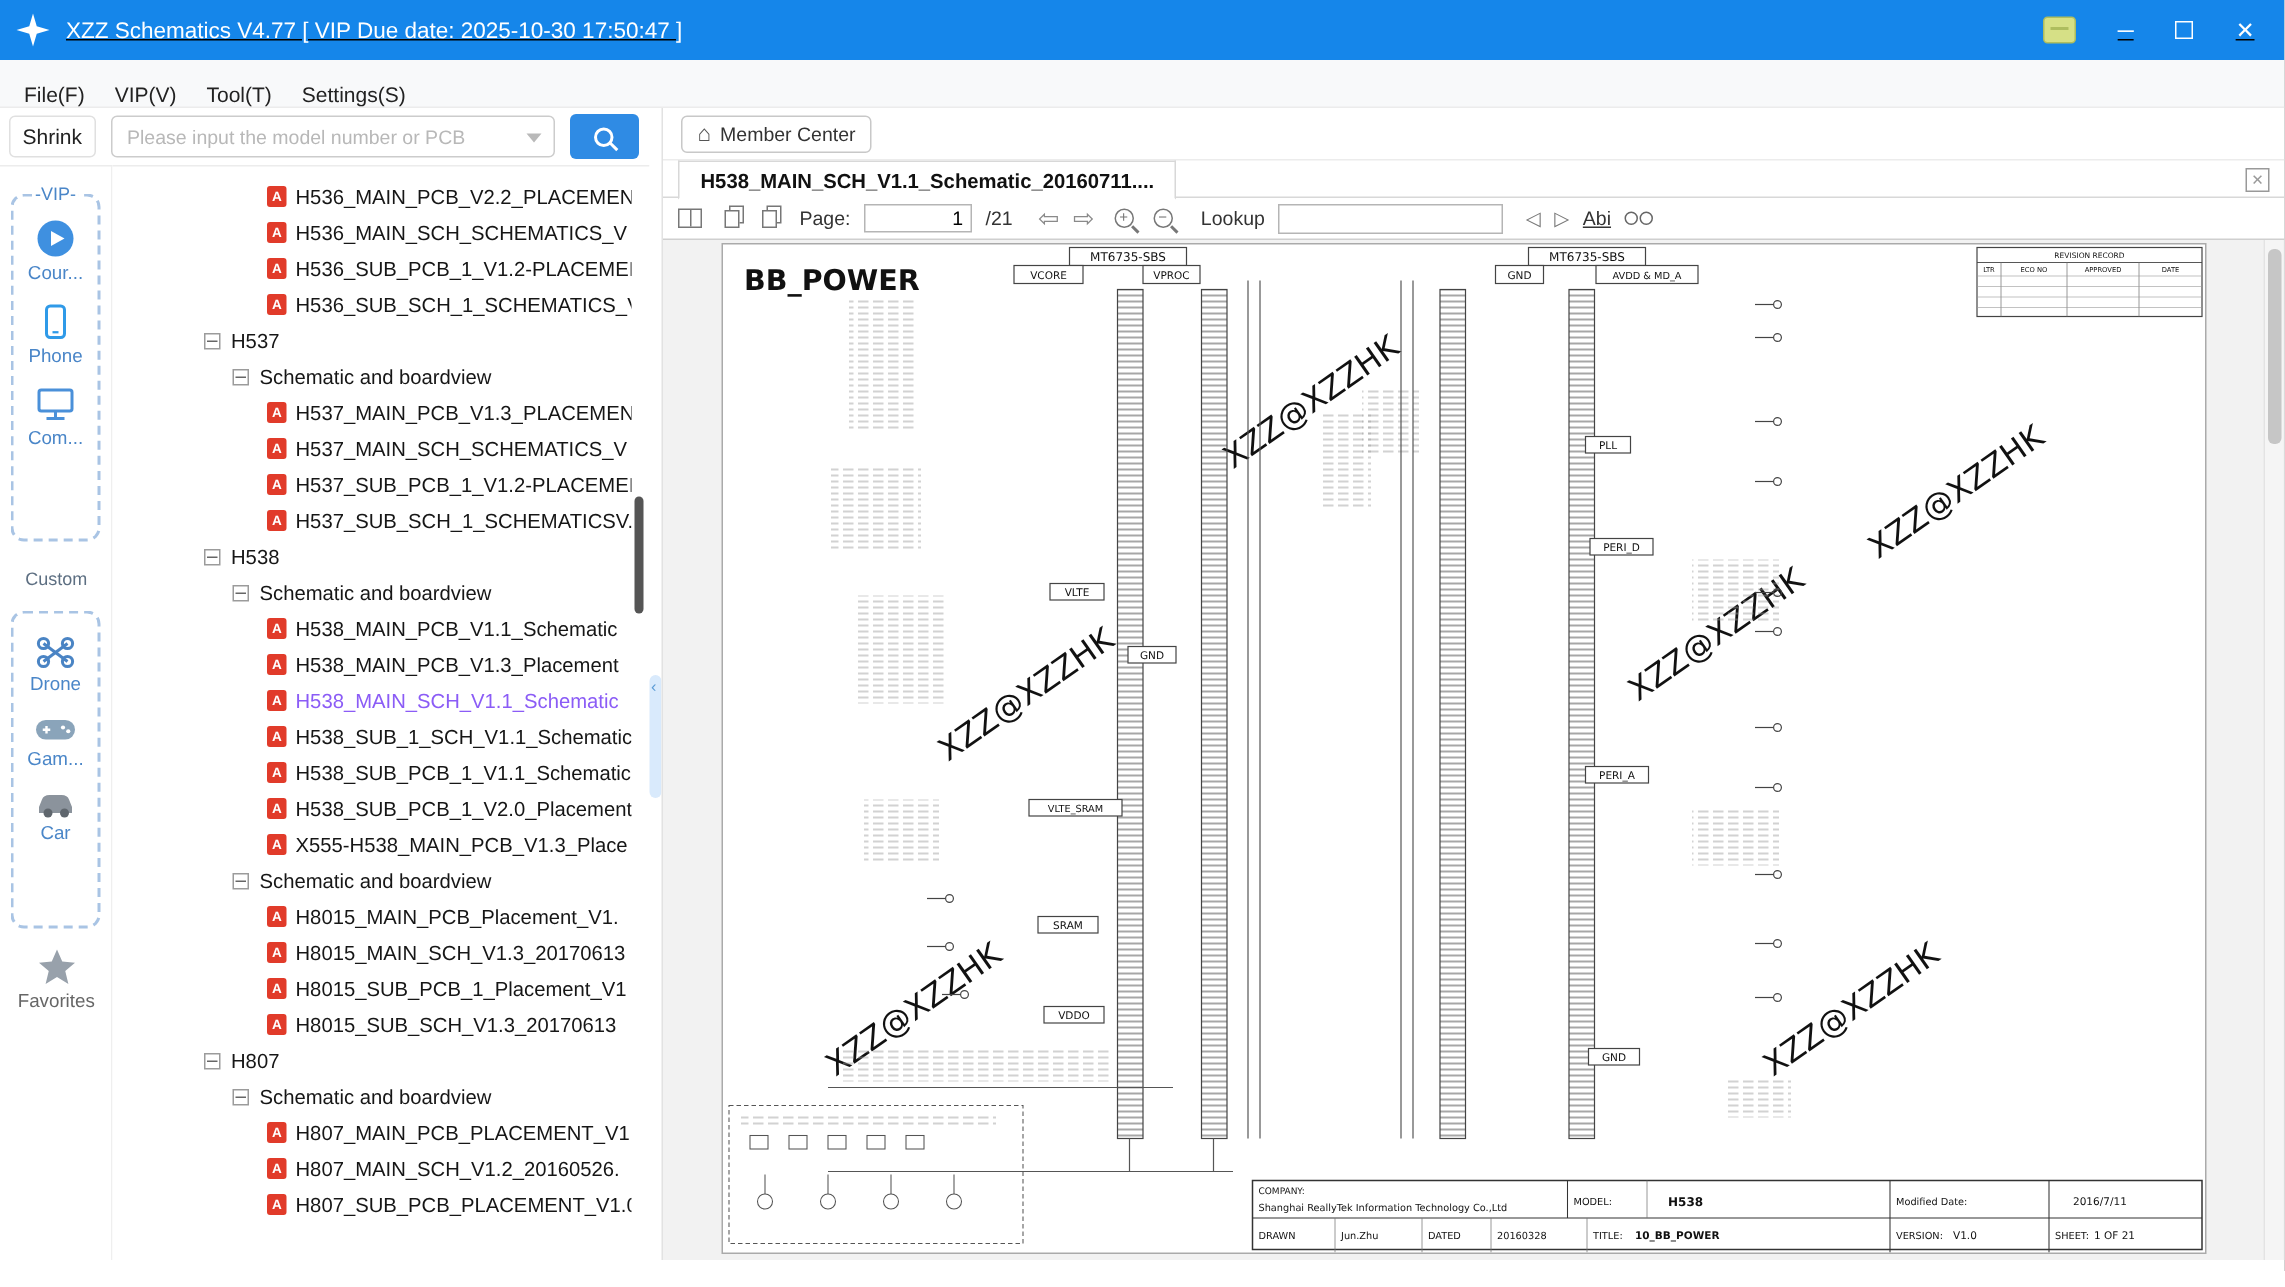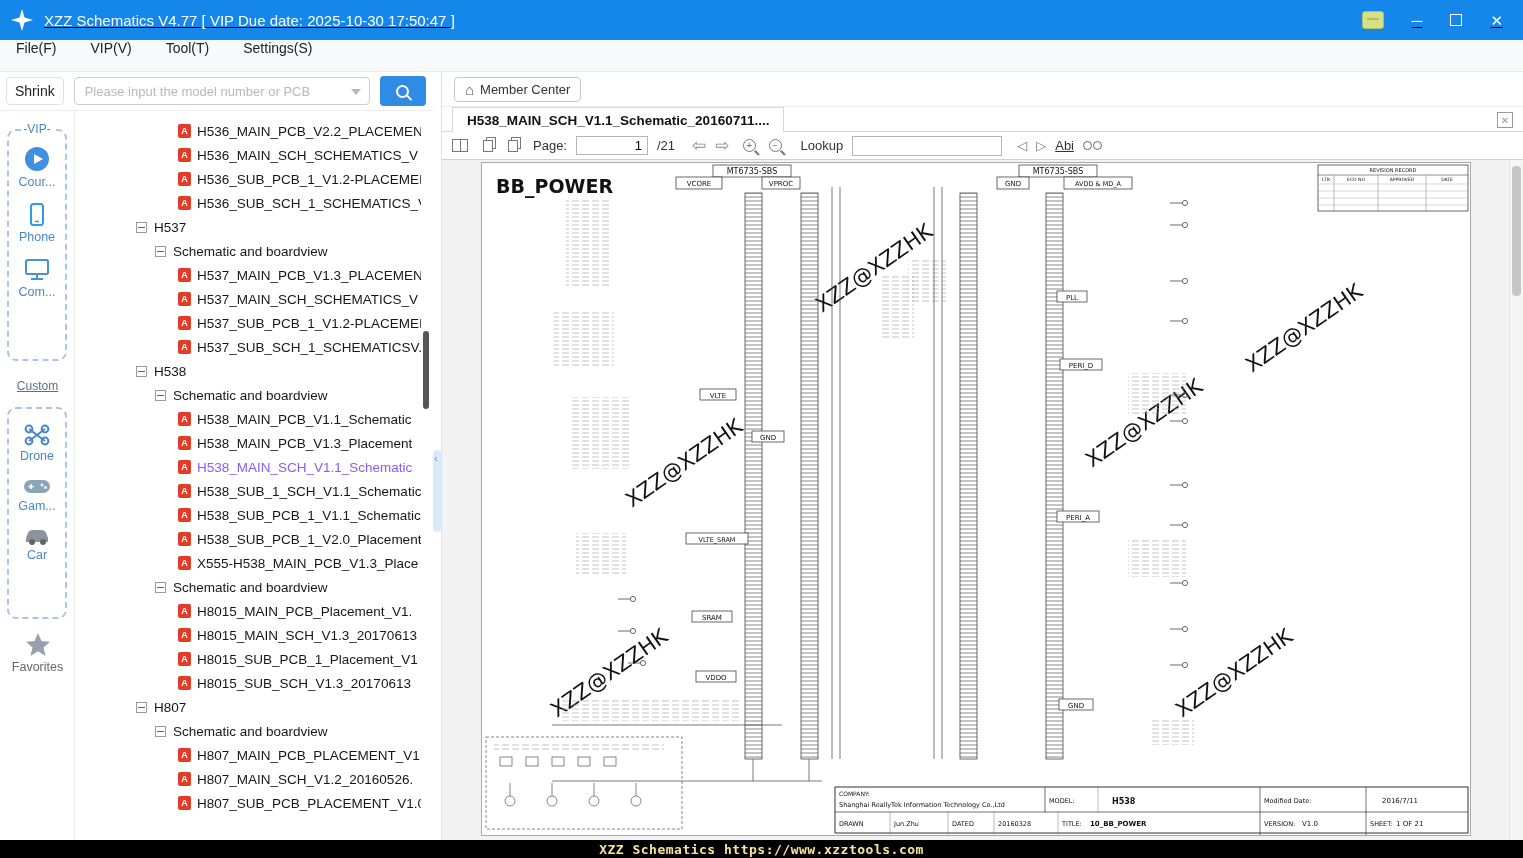--- a/index.html
+++ b/index.html
@@ -13,21 +13,21 @@
   .titlebar .title { color:#fff; font-size:15px; }
   .win-controls { margin-left:auto; display:flex; align-items:center; gap:28px; padding-right:20px; }
   .vip-badge { width:22px; height:18px; background:#d6e086; border:1px solid #aebd5e; border-radius:3px;
                background-image:linear-gradient(#aebd5e,#aebd5e); background-repeat:no-repeat;
                background-size:12px 2px; background-position:center 6px; }
   .win-btn { color:#fff; font-size:15px; line-height:1; cursor:default; }
   .win-box { width:12px; height:12px; border:1.6px solid #fff; display:inline-block; }
 
   
   .menubar { position:absolute; left:0; top:40px; width:100%; height:32px; background:#f8f9fa;
-             border-bottom:1px solid #ececec; display:flex; align-items:flex-start; padding-left:16px; gap:34px; }
+             border-bottom:1px solid #ececec; display:flex; align-items:flex-end; padding-left:16px; gap:20px; }
   .menu-item { font-size:14px; color:#222; cursor:default; }
 
   
   .searchbar { position:absolute; left:0; top:72px; width:437px; height:38px; background:#fff;
                display:flex; align-items:center; padding-left:6px; gap:10px; }
   .shrink-btn { font-size:14px; color:#222; background:#fff; border:1px solid #e0e0e0; border-radius:4px;
                 padding:5px 8px; cursor:pointer; font-family:inherit; }
   .search-wrap { position:relative; width:296px; height:28px; }
   .search-wrap input { width:100%; height:100%; border:1px solid #ccc; border-radius:4px;
                        padding:0 26px 0 10px; font-size:13px; color:#333; font-family:inherit; }
@@ -41,21 +41,21 @@
                 transform:rotate(-45deg); right:-3px; bottom:-5px; }
 
   
   .sidebar { position:absolute; left:0; top:110px; width:75px; height:730px; background:#fff;
              border-top:1px solid #ececec; border-right:1px solid #efefef; }
   .dash-box { position:absolute; left:7px; width:60px; border:2px dashed #a9c4e4; border-radius:9px;margin-top:10px; }
   .vip-box { top:8px; height:232px; }
   .custom-box { top:286px; height:212px; }
   .box-label-on { position:absolute; top:-9px; left:50%; transform:translateX(-50%); background:#fff;
                   padding:0 2px; color:#4a86c8; font-size:12px; white-space:nowrap; }
-  .custom-label { position:absolute; top:268px; width:75px; text-align:center; color:#5d6f82; font-size:12px;text-decoration:underline; }
+  .custom-label { position:absolute; top:268px; width:75px; text-align:center; color:#5d6f82; font-size:12px; }
   .side-stack { display:flex; flex-direction:column; padding-top:14px; gap:13px; }
   .side-item { display:flex; flex-direction:column; align-items:center; gap:2px; cursor:pointer; }
   .side-item .lbl { color:#4a86c8; font-size:12.5px; }
   .favorites { position:absolute; top:520px; width:75px; display:flex; flex-direction:column;
                align-items:center; gap:3px; cursor:pointer; }
   .favorites .lbl { color:#666; font-size:12.5px; }
 
   
   .treepanel { position:absolute; left:75px; top:110px; width:358px; height:730px; background:#fff;
                border-top:1px solid #ececec; overflow:hidden; }
@@ -577,17 +577,14 @@
             <text x="914" y="663" font-size="7">1 OF 21</text>
           </g>
         </svg>
       </div>
       <div class="vscroll">
         <div class="thumb"></div>
       </div>
     </div>
   </div>
 
-  <div class="statusbar">
-    <span>XZZ Schematics https://www.xzztools.com</span>
-  </div>
 
 </div>
 
 </body></html>

